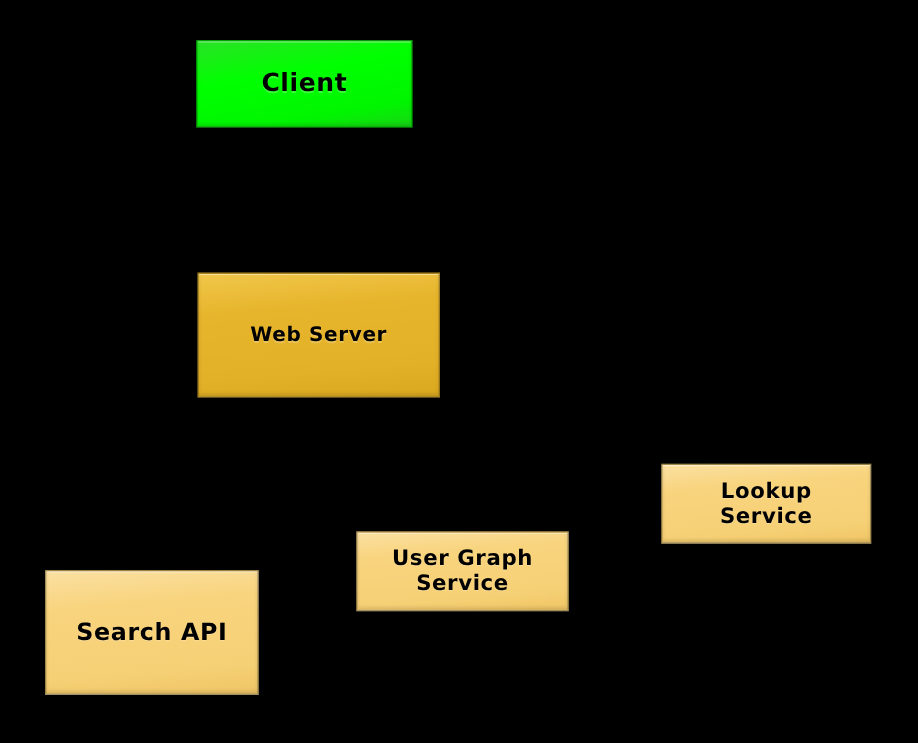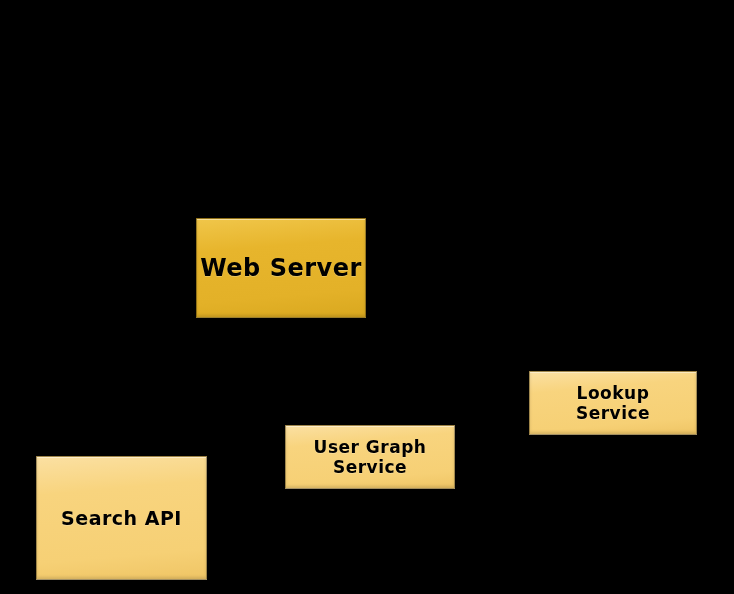--- a/index.html
+++ b/index.html
@@ -47,31 +47,34 @@
   }
   .c-gold {
     background: linear-gradient(175deg, #f0c64a 0%, #e7b52c 30%, #e3b128 75%, #d9a81f 100%);
   }
   .c-tan {
     background: linear-gradient(175deg, #fbe0a2 0%, #f8d47e 28%, #f6d075 78%, #efc565 100%);
   }
 
   
   .n-client      { left: 157px; top: 32px;  width: 173px; height: 70px;  font-size: 20px; }
-  .n-webserver   { left: 158px; top: 218px; width: 170px; height: 100px; font-size: 24px; margin-left: 38px; }
-  .n-searchapi   { left: 36px;  top: 456px; width: 171px; height: 124px; font-size: 19px; }
+  .n-webserver   { left: 158px; top: 218px; width: 194px; height: 100px; font-size: 16px; }
+  .n-searchapi   { left: 36px;  top: 456px; width: 171px; height: 100px; font-size: 19px; }
   .n-usergraph   { left: 285px; top: 425px; width: 170px; height: 64px;  font-size: 17px; text-align: center; }
   .n-lookup      { left: 529px; top: 371px; width: 168px; height: 64px;  font-size: 17px; }
   .n-person      { left: 529px; top: 480px; width: 168px; height: 64px;  font-size: 17px; }
 </style>
 </head>
 <body>
 
 <div id="canvas">
 
+  <div class="node c-green n-client">
+    <span class="label">Client</span>
+  </div>
 
   <div class="node c-gold n-webserver">
     <span class="label">Web Server</span>
   </div>
 
   <div class="node c-tan n-searchapi">
     <span class="label">Search API</span>
   </div>
 
   <div class="node c-tan n-usergraph">

